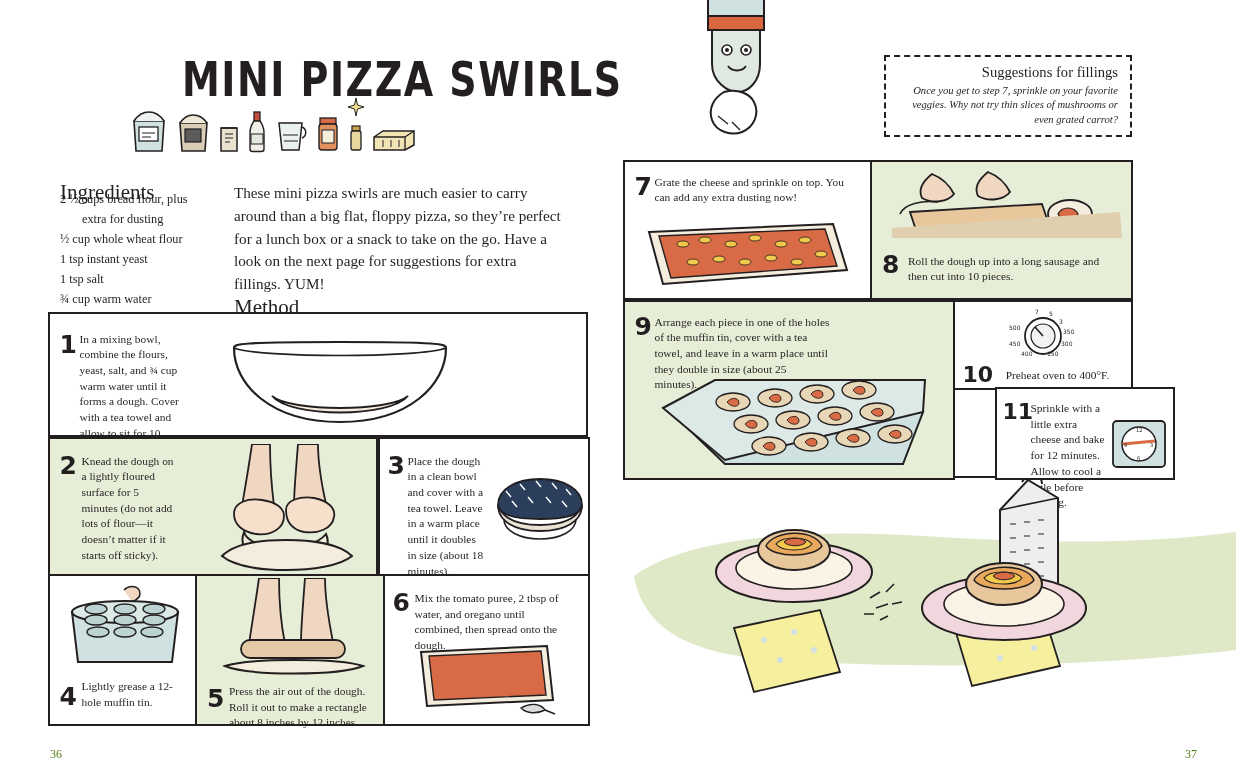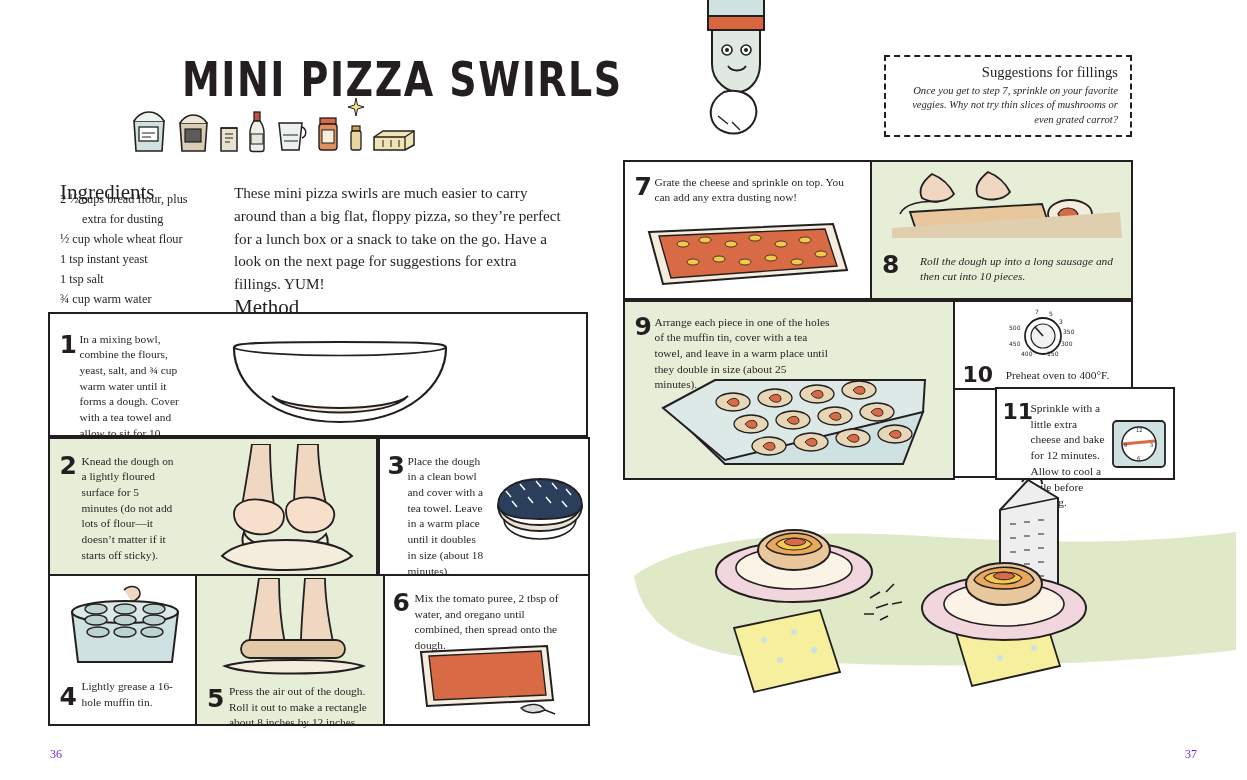--- a/index.html
+++ b/index.html
@@ -62,21 +62,21 @@
     font-family:"DejaVu Sans", sans-serif;
     font-weight:bold;
     font-size:25px;
     line-height:1;
     color:#231f20;
   }
   .step-txt { font-size:11.4px; line-height:1.38; }
   .bg-green { background:#e7eed8; }
   .bg-white { background:#ffffff; }
 
-  .folio { position:absolute; bottom:18px; font-size:12px; font-family:"Liberation Serif", serif; color:#6d28d9; }
+  .folio { position:absolute; bottom:18px; font-size:12px; font-family:"Liberation Serif", serif; color:#4d7c0f; }
   .folio-left { left:50px; }
   .folio-right { right:50px; }
 
   
   .sugg-box {
     position:absolute; left:944px; top:55px; width:248px; height:82px;
     border:2px dashed #231f20;
     padding:7px 12px 0 12px;
     text-align:right;
   }
@@ -229,21 +229,21 @@
           <ellipse cx="61" cy="27" rx="11" ry="5" fill="#bcd3d1" stroke="#231f20" stroke-width="1.3"></ellipse>
           <ellipse cx="90" cy="27" rx="11" ry="5" fill="#bcd3d1" stroke="#231f20" stroke-width="1.3"></ellipse>
           <ellipse cx="32" cy="38" rx="11" ry="5" fill="#bcd3d1" stroke="#231f20" stroke-width="1.3"></ellipse>
           <ellipse cx="61" cy="38" rx="11" ry="5" fill="#bcd3d1" stroke="#231f20" stroke-width="1.3"></ellipse>
           <ellipse cx="90" cy="38" rx="11" ry="5" fill="#bcd3d1" stroke="#231f20" stroke-width="1.3"></ellipse>
           <ellipse cx="34" cy="50" rx="11" ry="5" fill="#bcd3d1" stroke="#231f20" stroke-width="1.3"></ellipse>
           <ellipse cx="61" cy="50" rx="11" ry="5" fill="#bcd3d1" stroke="#231f20" stroke-width="1.3"></ellipse>
           <ellipse cx="88" cy="50" rx="11" ry="5" fill="#bcd3d1" stroke="#231f20" stroke-width="1.3"></ellipse>
         </svg>
         <div class="step-num" style="position:absolute; left:10px; top:108px;">4</div>
-        <div class="step-txt" style="position:absolute; left:32px; top:103px; width:96px;">Lightly grease a 16-hole muffin tin.</div>
+        <div class="step-txt" style="position:absolute; left:32px; top:103px; width:96px;">Lightly grease a 12-hole muffin tin.</div>
       </div>
 
       <div class="cell bg-green" style="left:145px; top:260px; width:190px; height:152px;">
         <svg class="ill" style="left:22px; top:2px;" width="150" height="110" viewBox="0 0 150 110">
           <path d="M40 0 C36 28 32 52 30 66 C44 72 54 72 66 66 C62 46 60 22 60 0 Z" fill="#f0d7c2" stroke="#231f20" stroke-width="1.8"></path>
           <path d="M86 0 C84 26 82 50 82 64 C94 72 104 72 114 64 C110 44 106 20 106 0 Z" fill="#f0d7c2" stroke="#231f20" stroke-width="1.8"></path>
           <rect x="22" y="62" width="104" height="18" rx="9" fill="#e4c9a8" stroke="#231f20" stroke-width="1.8"></rect>
           <path d="M6 88 C30 80 120 80 144 88 C120 98 30 98 6 88 Z" fill="#f4ecdd" stroke="#231f20" stroke-width="2"></path>
         </svg>
         <div class="step-num" style="position:absolute; left:10px; top:110px;">5</div>
@@ -316,21 +316,21 @@
           <path d="M40 6 C30 14 26 22 30 30 C40 36 56 34 62 26 C58 18 50 10 40 6 Z" fill="#f0d7c2" stroke="#231f20" stroke-width="1.8"></path>
           <path d="M96 4 C86 12 82 20 86 28 C96 34 112 32 118 24 C114 16 106 8 96 4 Z" fill="#f0d7c2" stroke="#231f20" stroke-width="1.8"></path>
           <path d="M18 44 L150 36 L156 54 L24 62 Z" fill="#e8c79d" stroke="#231f20" stroke-width="1.8"></path>
           <path d="M8 46 C12 36 30 32 46 34" fill="none" stroke="#231f20" stroke-width="1.6"></path>
           <ellipse cx="178" cy="46" rx="22" ry="14" fill="#f4ecdd" stroke="#231f20" stroke-width="1.8"></ellipse>
           <path d="M166 46 c4-8 16-8 20 0 c-4 8-16 8-20 0 Z" fill="#d86a45" stroke="#231f20" stroke-width="1.2"></path>
           <path d="M2 66 L226 52" stroke="#231f20" stroke-width="1.6" fill="none"></path>
           <path d="M0 60 L228 44 L230 70 L0 70 Z" fill="#e0cfae" stroke="none"></path>
         </svg>
         <div class="step-num" style="position:absolute; left:10px; top:90px;">8</div>
-        <div class="step-txt" style="position:absolute; left:48px; top:92px; width:210px;font-style:italic;">Roll the dough up into a long sausage and then cut into 10 pieces.</div>
+        <div class="step-txt" style="position:absolute; left:36px; top:92px; width:210px;">Roll the dough up into a long sausage and then cut into 10 pieces.</div>
       </div>
 
       <div class="cell bg-green" style="left:-2.5px; top:137.5px; width:332.5px; height:180px;">
         <div class="step-num" style="position:absolute; left:10px; top:12px;">9</div>
         <div class="step-txt" style="position:absolute; left:30px; top:13px; width:176px;">Arrange each piece in one of the holes of the muffin tin, cover with a tea towel, and leave in a warm place until they double in size (about 25 minutes).</div>
         <svg class="ill" style="left:30px; top:66px;" width="280" height="108" viewBox="0 0 280 108">
           <path d="M18 46 L70 96 L248 96 L268 44 Z" fill="#cfe1e0" stroke="#231f20" stroke-width="2"></path>
           <path d="M8 40 L60 12 L270 12 L268 44 L70 92 Z" fill="#dce9e7" stroke="#231f20" stroke-width="2"></path>
           <g stroke="#231f20" stroke-width="1.3">
             <ellipse cx="78" cy="34" rx="17" ry="9" fill="#e8d7b6"></ellipse>

